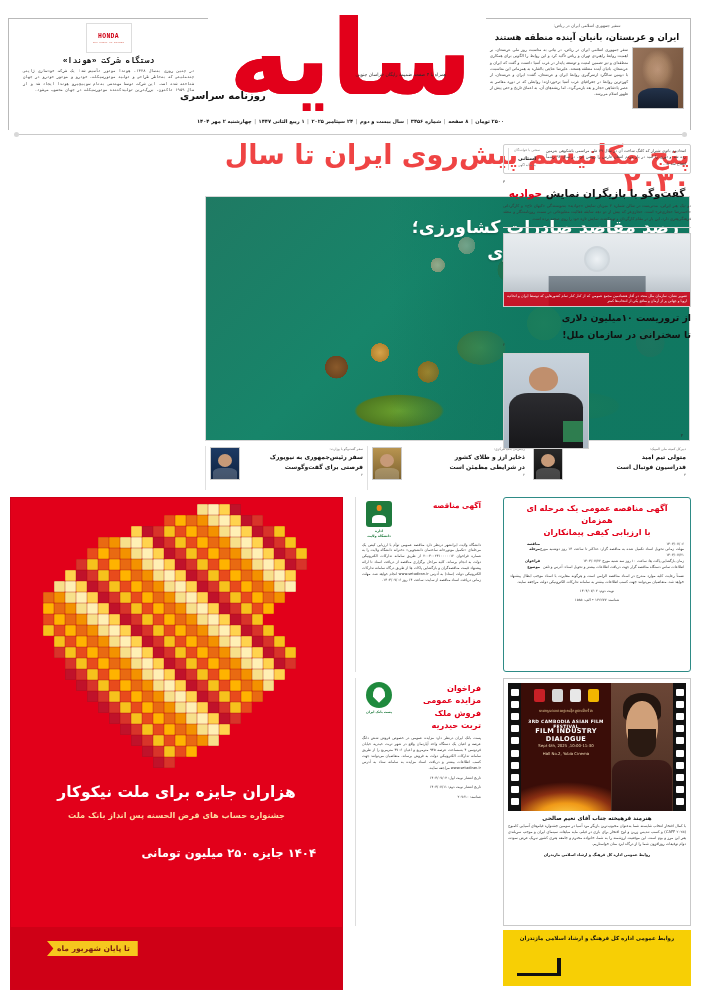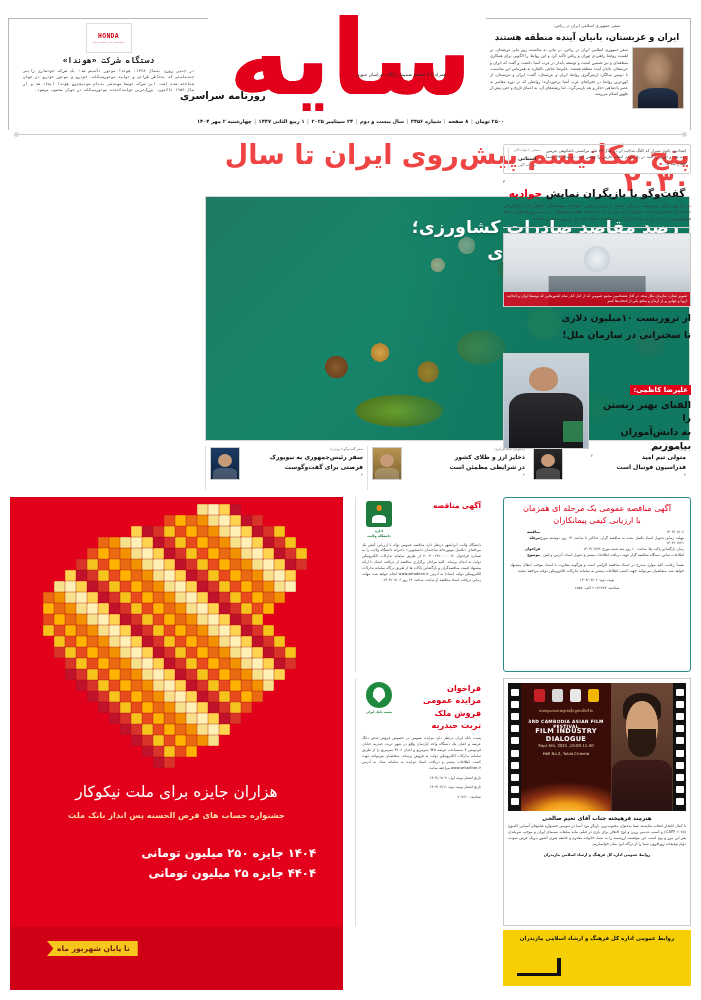--- a/index.html
+++ b/index.html
@@ -222,21 +222,21 @@
     display:inline-block; background:#e2001a; color:#fff; font-size:7px; font-weight:bold;
     padding:1px 3px; margin-bottom:3px;
   }
   .kazemi-head { font-size:9.6px; font-weight:bold; color:#111; line-height:1.45; }
 
   
   .tender {
     position:absolute; right:10px; top:497px; width:188px; height:175px;
     border:1px solid #2e8b86; border-radius:3px; background:#fff; padding:5px 6px;
   }
-  .tender h3 { font-size:8.2px; font-weight:normal; color:#e2001a; text-align:center; line-height:1.45; }
+  .tender h3 { font-size:8.2px; font-weight:bold; color:#e2001a; text-align:center; line-height:1.45; }
   .tender .meta { font-size:3.7px; color:#333; line-height:1.62; text-align:justify; margin-top:4px; }
   .tender .rows { margin-top:3px; }
   .trow { display:flex; flex-direction:row-reverse; font-size:3.6px; line-height:1.6; color:#333; }
   .trow b { flex:0 0 30px; font-weight:bold; color:#111; }
   .trow span { flex:1; text-align:justify; }
   .tender .foot { font-size:3.6px; color:#333; line-height:1.6; margin-top:3px; text-align:center; }
 
   
   .uni {
     position:absolute; left:355px; top:497px; width:132px; height:175px;
@@ -269,21 +269,21 @@
   .iran-map {
     position:absolute; left:50%; top:0; transform:translateX(-50%);
     width:290px; height:262px;
   }
   .pix {
     position:absolute; width:11px; height:11px; border-radius:1px;
     box-shadow:0 0 0 .5px rgba(160,0,15,.35) inset;
   }
   .mapad h2 {
     position:absolute; left:0; right:0; top:285px; text-align:center; color:#fff;
-    font-size:15.5px; font-weight:normal; letter-spacing:-.2px;
+    font-size:15.5px; font-weight:bold; letter-spacing:-.2px;
   }
   .mapad .sub {
     position:absolute; left:0; right:0; top:312px; text-align:center; color:#ffd9a0;
     font-size:8.2px; font-weight:bold;
   }
   .mapad .prizes {
     position:absolute; right:26px; top:345px; text-align:right; color:#fff;
     font-size:11.6px; font-weight:bold; line-height:1.75;
   }
   .mellat-bar {
@@ -510,26 +510,20 @@
       <div class="un-title">از تروریست ۱۰میلیون دلاری</div>
       <div class="un-title">تا سخنرانی در سازمان ملل!</div>
       <div class="pgmark">۲</div>
     </div>
 
     <div class="kazemi">
       <div class="kazemi-photo">
         <div class="head"></div>
         <div class="body"></div>
         <div class="book"></div>
-      </div>
-      <div class="kazemi-txt">
-        <div class="kazemi-name">علیرضا کاظمی:</div>
-        <div class="kazemi-head">الفبای بهتر زیستن را</div>
-        <div class="kazemi-head">به دانش‌آموزان بیاموزیم</div>
-        <div class="pgmark">۲</div>
       </div>
     </div>
   </div>
 
   <div class="tender">
     <h3>
       <span>آگهی مناقصه عمومی یک مرحله ای همزمان</span><br>
       <span>با ارزیابی کیفی پیمانکاران</span>
     </h3>
     <div class="rows">
@@ -953,21 +947,20 @@
           <div class="pix" style="left:143px;top:242px;background:#e84b1c;"></div>
           <div class="pix" style="left:154px;top:242px;background:#ffb300;"></div>
           <div class="pix" style="left:121px;top:253px;background:#c0122a;"></div>
           <div class="pix" style="left:132px;top:253px;background:#d8342a;"></div>
         </div>
     </div>
     <h2>هزاران جایزه برای ملت نیکوکار</h2>
     <div class="sub">جشنواره حساب های قرض الحسنه پس انداز بانک ملت</div>
     <div class="prizes">
       <div>۱۴۰۴ جایزه ۲۵۰ میلیون تومانی</div>
-      <div>۴۴۰۴ جایزه ۲۵ میلیون تومانی</div>
     </div>
     <div class="mellat-bar">
       <div class="mellat-tag">تا پایان شهریور ماه</div>
     </div>
   </div>
 
   <div class="film">
     <div class="film-strip">
       <div class="perf">
         <i></i>

